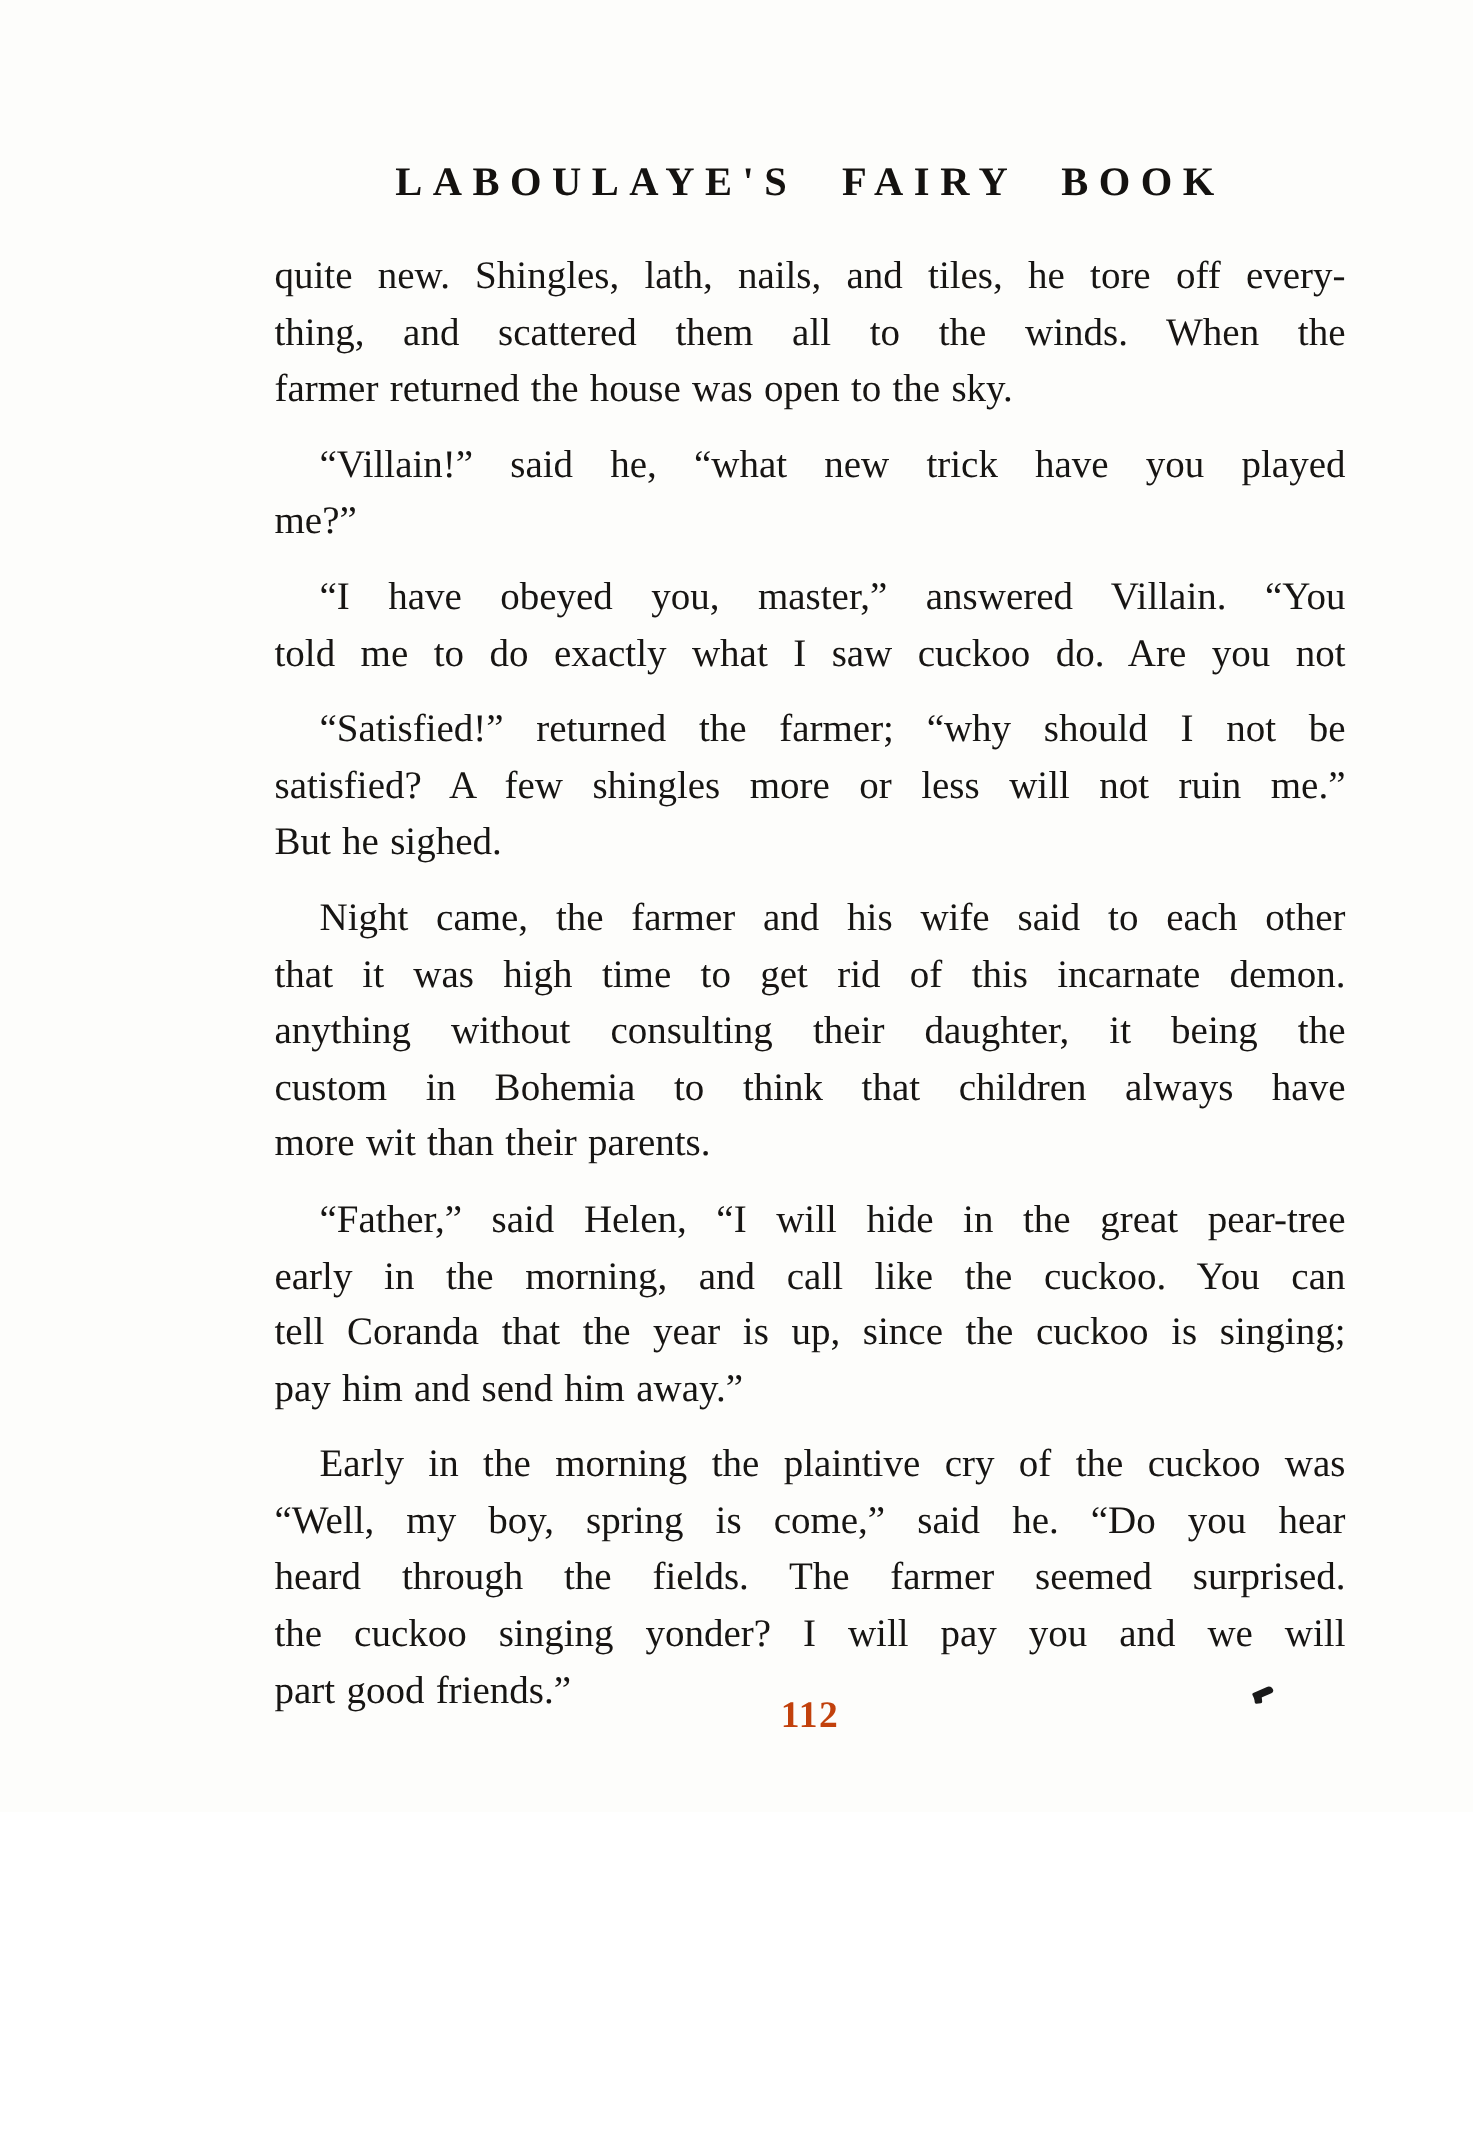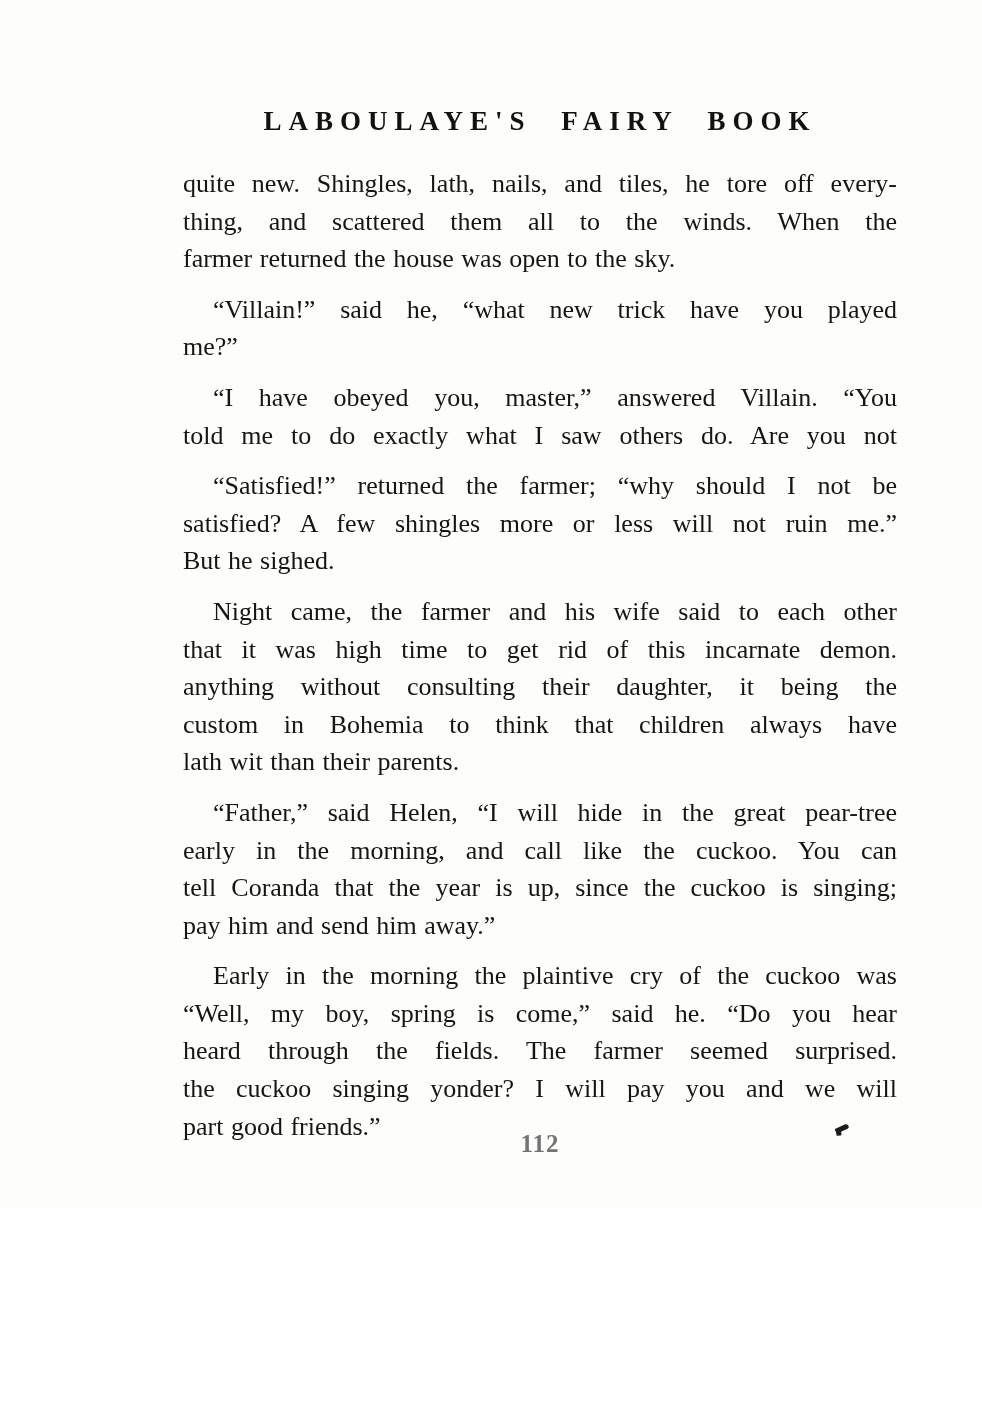--- a/index.html
+++ b/index.html
@@ -47,21 +47,21 @@
   .line.indent { padding-left: 30px; }
   .folio {
     position: absolute;
     top: 1130px;
     left: 170px;
     width: 740px;
     text-align: center;
     font-size: 25px;
     font-weight: 700;
     letter-spacing: 1px;
-    color: #737373;
+    color: #c2410c;
   }
   .speck { position: absolute; background: #1a1a1a; }
   .speck-check {
     left: 835px; top: 1126px;
     width: 14px; height: 5px;
     border-radius: 1px 3px 2px 1px;
     transform: rotate(-24deg);
   }
   .speck-check::after {
     content: "";
@@ -87,33 +87,33 @@
         <div class="line just">quite new.  Shingles, lath, nails, and tiles, he tore off every-</div>
         <div class="line just">thing, and scattered them all to the winds.  When the</div>
         <div class="line">farmer returned the house was open to the sky.</div>
       </div>
       <div class="paragraph">
         <div class="line just indent">“Villain!” said he, “what new trick have you played</div>
         <div class="line">me?”</div>
       </div>
       <div class="paragraph">
         <div class="line just indent">“I have obeyed you, master,” answered Villain.  “You</div>
-        <div class="line just">told me to do exactly what I saw others do.  Are you not</div>
+        <div class="line just">told me to do exactly what I saw cuckoo do.  Are you not</div>
       </div>
       <div class="paragraph">
         <div class="line just indent">“Satisfied!” returned the farmer; “why should I not be</div>
         <div class="line just">satisfied?  A few shingles more or less will not ruin me.”</div>
         <div class="line">But he sighed.</div>
       </div>
       <div class="paragraph">
         <div class="line just indent">Night came, the farmer and his wife said to each other</div>
         <div class="line just">that it was high time to get rid of this incarnate demon.</div>
         <div class="line just">anything without consulting their daughter, it being the</div>
         <div class="line just">custom in Bohemia to think that children always have</div>
-        <div class="line">lath wit than their parents.</div>
+        <div class="line">more wit than their parents.</div>
       </div>
       <div class="paragraph">
         <div class="line just indent">“Father,” said Helen, “I will hide in the great pear-tree</div>
         <div class="line just">early in the morning, and call like the cuckoo.  You can</div>
         <div class="line just">tell Coranda that the year is up, since the cuckoo is singing;</div>
         <div class="line">pay him and send him away.”</div>
       </div>
       <div class="paragraph">
         <div class="line just indent">Early in the morning the plaintive cry of the cuckoo was</div>
         <div class="line just">“Well, my boy, spring is come,” said he.  “Do you hear</div>

